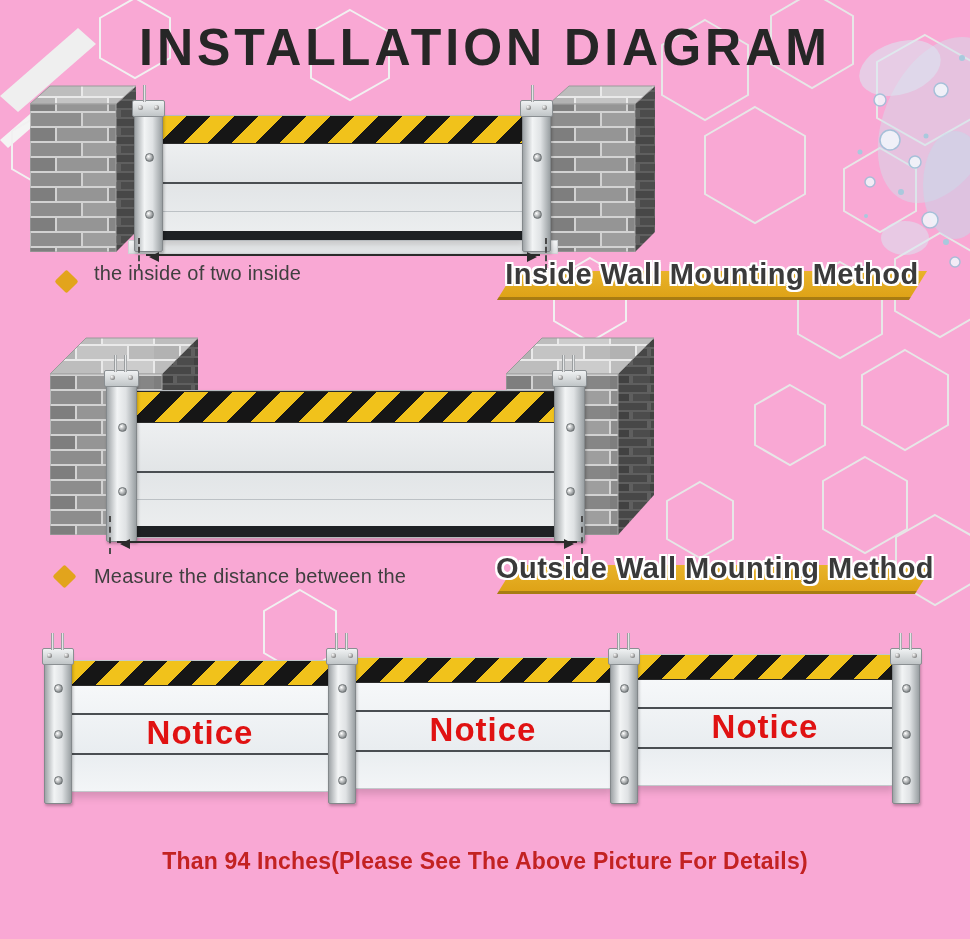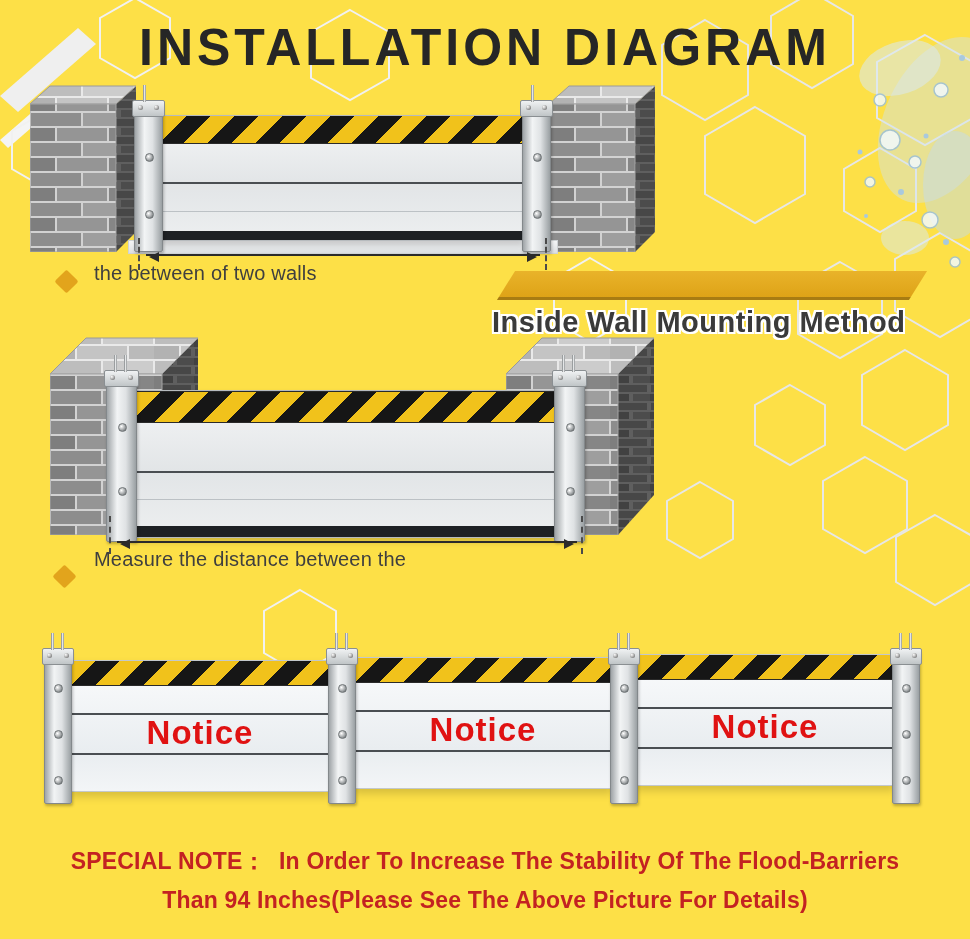--- a/index.html
+++ b/index.html
@@ -1,17 +1,17 @@
 <!DOCTYPE html>
 <html><head>
 <meta charset="utf-8">
 <style>
   html,body{margin:0;padding:0;}
   body{font-family:"Liberation Sans",sans-serif;background:#ffffff;}
-  .page{position:relative;width:970px;height:939px;background:#fde047;overflow:hidden;}
+  .page{position:relative;width:970px;height:939px;background:#f9a8d4;overflow:hidden;}
   .bg-svg{position:absolute;left:0;top:0;z-index:0;}
 
   
   .title{position:absolute;left:0;right:0;top:18px;text-align:center;
     font-size:50px;font-weight:bold;letter-spacing:4px;color:#262626;z-index:2;
     transform:scaleY(1.04);}
 
   
   .pillar{position:absolute;z-index:1;}
   .post{position:absolute;z-index:3;border:1px solid #83888b;border-radius:2px;
@@ -46,24 +46,24 @@
   .diamond{position:absolute;width:17px;height:17px;background:#e2a41c;border-radius:2px;
     transform:rotate(45deg);z-index:2;}
   .note-text{position:absolute;font-size:20px;line-height:24px;color:#3f3f3f;z-index:2;
     letter-spacing:.2px;}
 
   
   .banner{position:absolute;z-index:2;}
   .banner .banner-bg{position:absolute;left:14px;right:14px;bottom:0;height:26px;
     background:linear-gradient(180deg,#e9b32a,#dea317);border-bottom:3px solid #a87c12;
     transform:skewX(-32deg);}
-  .banner .banner-label{position:absolute;left:0;right:0;top:-6px;
+  .banner .banner-label{position:absolute;left:0;right:0;top:-6px;text-align:center;
     font-size:29px;font-weight:bold;color:#3a3a3a;letter-spacing:.5px;
     text-shadow:-2px -2px 0 #fff,2px -2px 0 #fff,-2px 2px 0 #fff,2px 2px 0 #fff,
-                 0 -2px 0 #fff,0 2px 0 #fff,-2px 0 0 #fff,2px 0 0 #fff;margin-top:48px;}
+                 0 -2px 0 #fff,0 2px 0 #fff,-2px 0 0 #fff,2px 0 0 #fff;}
 
   
   .bsection{position:absolute;z-index:2;border:1px solid #c3c8cb;
     background:linear-gradient(180deg,#fbfcfd,#e9edf0 70%,#f3f5f7);
     box-shadow:0 5px 8px rgba(0,0,0,.15);}
   .bsection .stripe{height:24px;}
   .notice{position:absolute;left:0;right:0;text-align:center;font-size:33px;font-weight:bold;
     color:#e01212;letter-spacing:1px;}
 
   
@@ -191,21 +191,21 @@
     <span class="screw" style="top:34%;"></span>
     <span class="screw" style="top:72%;"></span>
   </div>
 
   <div class="dash" style="left:138px;top:238px;height:32px;"></div>
   <div class="dash" style="left:545px;top:238px;height:32px;"></div>
   <div class="arrow" style="left:146px;top:254px;width:394px;"></div>
 
   <span class="diamond" style="left:58px;top:273px;"></span>
   <div class="note-text" style="left:94px;top:261px;">
-    <div>the between of two walls</div>
+    <div>the inside of two inside</div>
   </div>
 
   <div class="banner" style="left:492px;top:264px;width:440px;height:36px;">
     <div class="banner-bg"></div>
     <span class="banner-label">Inside Wall Mounting Method</span>
   </div>
 
   <svg class="pillar" style="left:50px;top:330px;" width="150" height="205">
     <polygon points="112,44 148,8 148,165 112,205" fill="url(#pbSide)"></polygon>
     <polygon points="0,44 112,44 148,8 36,8" fill="url(#pbTop)" stroke="#9a9a9a" stroke-width="1"></polygon>
@@ -243,24 +243,28 @@
     <span class="pin" style="left:17px;"></span>
     <span class="screw" style="top:30%;"></span>
     <span class="screw" style="top:68%;"></span>
   </div>
 
   <div class="dash" style="left:109px;top:516px;height:38px;"></div>
   <div class="dash" style="left:581px;top:516px;height:38px;"></div>
   <div class="arrow" style="left:117px;top:541px;width:460px;"></div>
 
   <span class="diamond" style="left:56px;top:568px;"></span>
-  <div class="note-text" style="left:94px;top:547px;">
+  <div class="note-text" style="left:94px;top:564px;">
     <div>Measure the distance between the</div>
   </div>
 
+  <div class="banner" style="left:492px;top:558px;width:446px;height:36px;">
+    <div class="banner-bg"></div>
+    <span class="banner-label">Outside Wall Mounting Method</span>
+  </div>
 
   <div class="bsection" style="left:70px;top:660px;width:258px;height:130px;">
     <div class="stripe"></div>
     <div class="seam" style="top:52px;"></div>
     <div class="seam" style="top:92px;"></div>
     <div class="notice" style="top:53px;height:38px;line-height:38px;">Notice</div>
   </div>
   <div class="bsection" style="left:354px;top:657px;width:256px;height:130px;">
     <div class="stripe"></div>
     <div class="seam" style="top:52px;"></div>
@@ -313,17 +317,16 @@
       <span class="dot" style="right:4px;"></span>
     </span>
     <span class="pin" style="left:6px;"></span>
     <span class="pin" style="left:16px;"></span>
     <span class="screw" style="top:22%;"></span>
     <span class="screw" style="top:52%;"></span>
     <span class="screw" style="top:82%;"></span>
   </div>
 
   <div class="special-note">
-    <div>SPECIAL NOTE：&nbsp;&nbsp;In Order To Increase The Stability Of The Flood-Barriers</div>
     <div>Than 94 Inches(Please See The Above Picture For Details)</div>
   </div>
 
 </div>
 
 </body></html>

